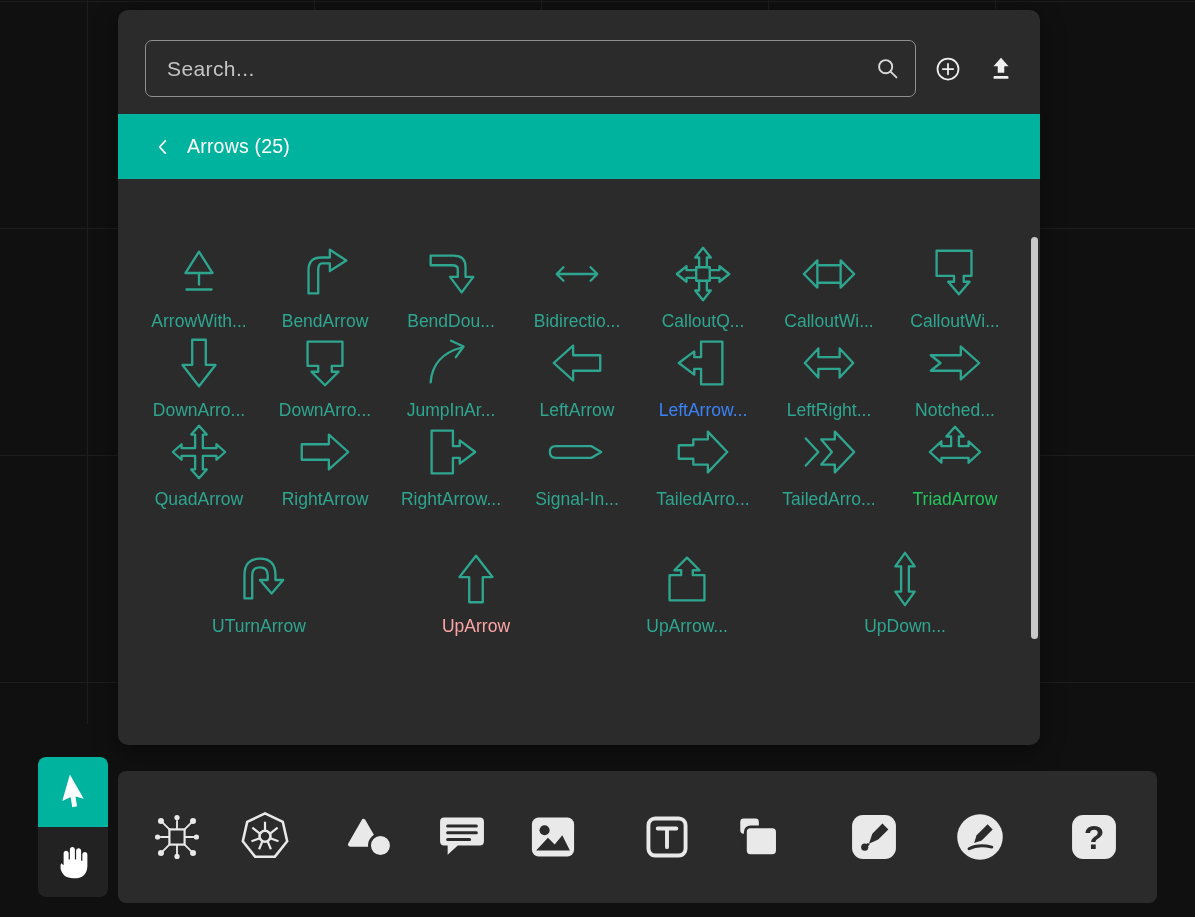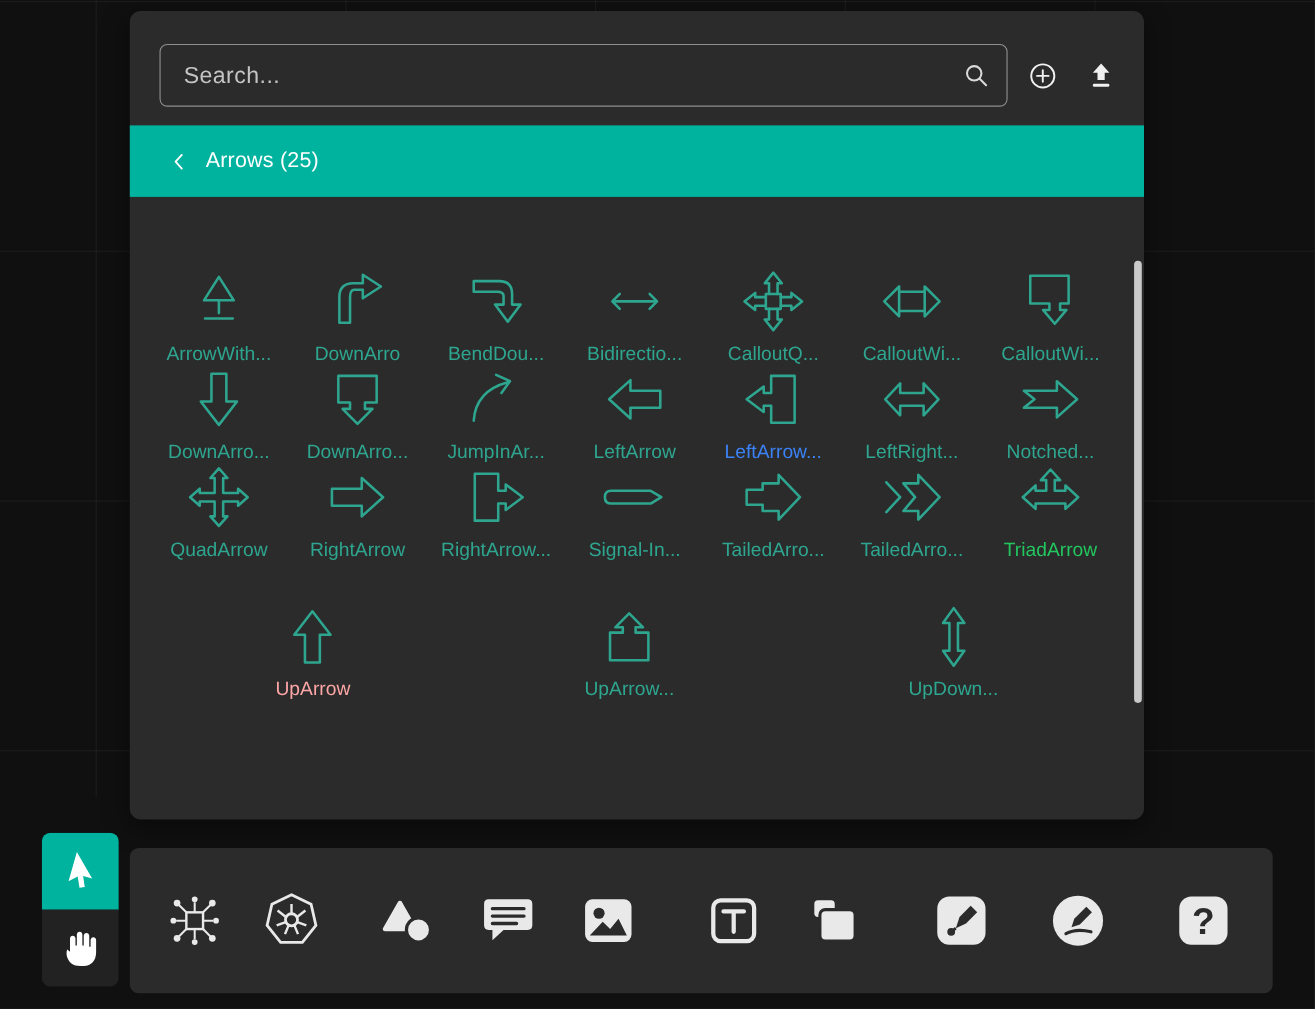--- a/index.html
+++ b/index.html
@@ -137,21 +137,21 @@
               <path d="M32 9 L18 31 H46 Z"></path>
               <path d="M32 31 V43"></path>
               <path d="M19 48 H45"></path>
             </svg></div>
           <div class="shape-label" style="color:#2EA68F">ArrowWith...</div>
         </div>
         <div class="shape-item">
           <div class="shape-icon"><svg viewBox="0 0 64 64" fill="none" stroke="#2EA68F" stroke-width="2.4" stroke-linejoin="round" stroke-linecap="round">
               <path d="M15 52 V28 Q15 15 28 15 H37 V7 L54 18 L37 29 V21 H29 Q25 21 25 28 V52 Z"></path>
             </svg></div>
-          <div class="shape-label" style="color:#2EA68F">DownArro</div>
+          <div class="shape-label" style="color:#2EA68F">BendArrow</div>
         </div>
         <div class="shape-item">
           <div class="shape-icon"><svg viewBox="0 0 64 64" fill="none" stroke="#2EA68F" stroke-width="2.4" stroke-linejoin="round" stroke-linecap="round">
               <path d="M11 13 H35 Q47 13 47 25 V35 H55 L43 51 L31 35 H39 V27 Q39 23 33 23 H11 Z"></path>
             </svg></div>
           <div class="shape-label" style="color:#2EA68F">BendDou...</div>
         </div>
         <div class="shape-item">
           <div class="shape-icon"><svg viewBox="0 0 64 64" fill="none" stroke="#2EA68F" stroke-width="2.4" stroke-linejoin="round" stroke-linecap="round">
               <path d="M12 32 H52 M18 25 L11 32 L18 39 M46 25 L53 32 L46 39"></path>
@@ -259,20 +259,26 @@
           <div class="shape-label" style="color:#2EA68F">TailedArro...</div>
         </div>
         <div class="shape-item">
           <div class="shape-icon"><svg viewBox="0 0 64 64" fill="none" stroke="#2EA68F" stroke-width="2.4" stroke-linejoin="round" stroke-linecap="round">
               <path d="M32 6 L41 16 H36 V26 H46 V21 L58 32 L46 43 V38 H18 V43 L6 32 L18 21 V26 H28 V16 H23 Z"></path>
             </svg></div>
           <div class="shape-label" style="color:#22c55e">TriadArrow</div>
         </div>
       </div>
     <div class="shape-grid-bottom">
+        <div class="shape-item">
+          <div class="shape-icon"><svg viewBox="0 0 64 64" fill="none" stroke="#2EA68F" stroke-width="2.4" stroke-linejoin="round" stroke-linecap="round">
+              <path d="M17 52 V28 Q17 11 33 11 Q49 11 49 28 V33 H57 L45 47 L33 33 H41 V28 Q41 20 33 20 Q25 20 25 28 V52 Z"></path>
+            </svg></div>
+          <div class="shape-label" style="color:#2EA68F">UTurnArrow</div>
+        </div>
         <div class="shape-item">
           <div class="shape-icon"><svg viewBox="0 0 64 64" fill="none" stroke="#2EA68F" stroke-width="2.4" stroke-linejoin="round" stroke-linecap="round">
               <path d="M25 56 H39 V30 H49 L32 8 L15 30 H25 Z"></path>
             </svg></div>
           <div class="shape-label" style="color:#fca5a5">UpArrow</div>
         </div>
         <div class="shape-item">
           <div class="shape-icon"><svg viewBox="0 0 64 64" fill="none" stroke="#2EA68F" stroke-width="2.4" stroke-linejoin="round" stroke-linecap="round">
               <path d="M14 54 H50 V28 H38 V23 H45 L32 10 L19 23 H26 V28 H14 Z"></path>
             </svg></div>

